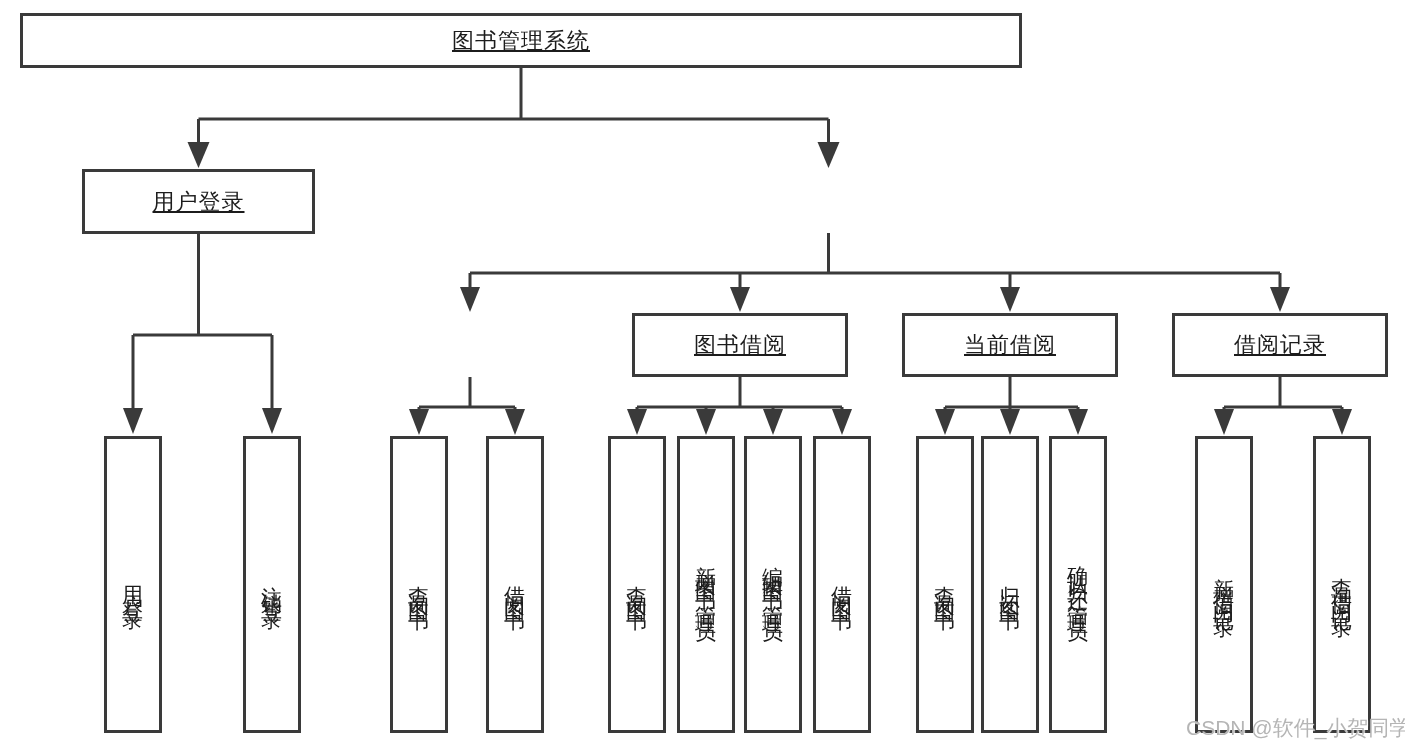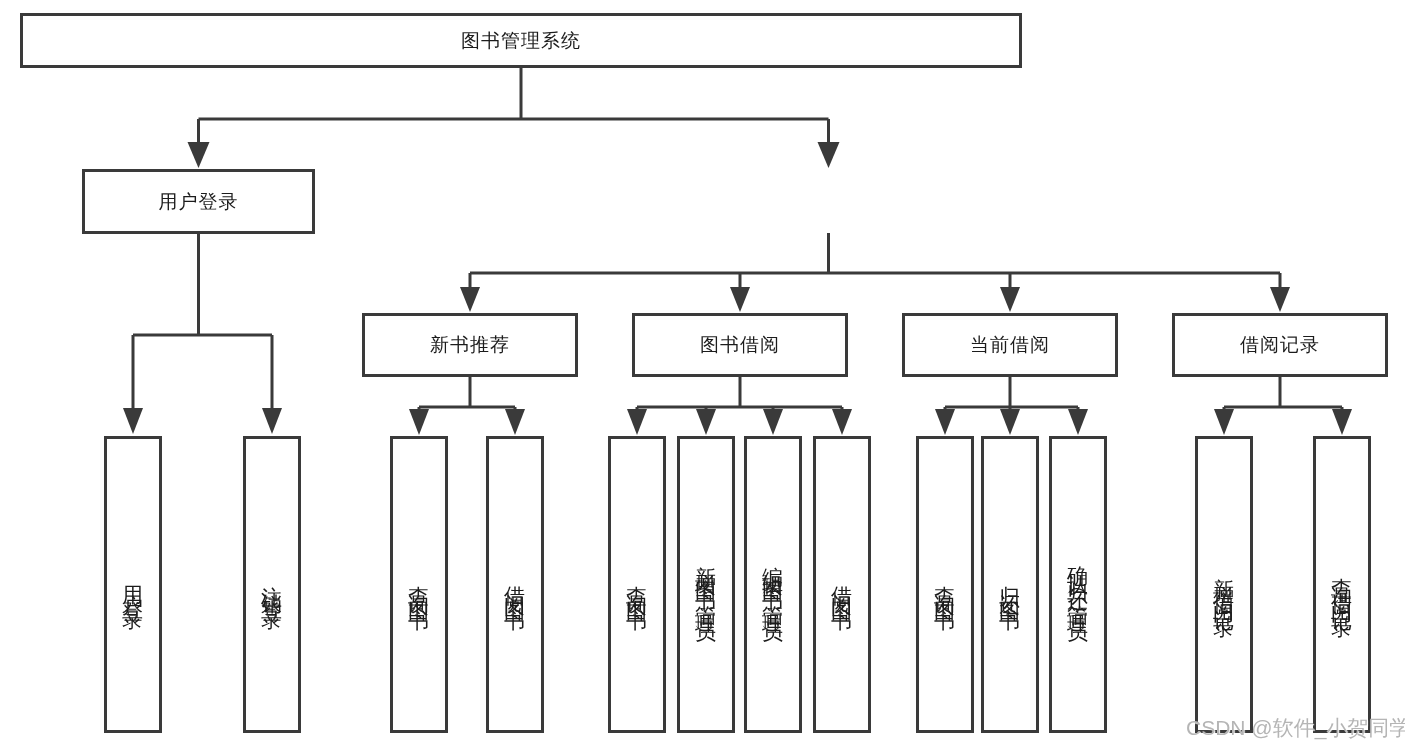--- a/index.html
+++ b/index.html
@@ -14,21 +14,21 @@
   .box{
     position:absolute;
     box-sizing:border-box;
     border:3px solid #3a3a3a;
     background:#ffffff;
     display:flex;
     align-items:center;
     justify-content:center;
     color:#1c1c1c;
   }
-  .hbox{font-size:19px;letter-spacing:1px;}
+  .hbox{font-size:22px;letter-spacing:1px;text-decoration:underline;}
   .root{left:20px;top:13px;width:1002px;height:55px;}
   .lvl2{top:169px;width:233px;height:65px;}
   .lvl3{top:313px;width:216px;height:64px;}
   .leaf{top:436px;width:58px;height:297px;}
   .vlabel{
     writing-mode:vertical-rl;
     text-orientation:mixed;
     font-size:21px;
     letter-spacing:8px;
     line-height:1;
@@ -101,23 +101,20 @@
   </svg>
 
   <div class="box root hbox">
     <span>图书管理系统</span>
   </div>
 
   <div class="box lvl2 hbox" style="left:82px">
     <span>用户登录</span>
   </div>
 
-  <div class="box lvl3 hbox" style="left:362px">
-    <span>新书推荐</span>
-  </div>
   <div class="box lvl3 hbox" style="left:902px">
     <span>当前借阅</span>
   </div>
   <div class="box lvl3 hbox" style="left:632px">
     <span>图书借阅</span>
   </div>
   <div class="box lvl3 hbox" style="left:1172px">
     <span>借阅记录</span>
   </div>
 

